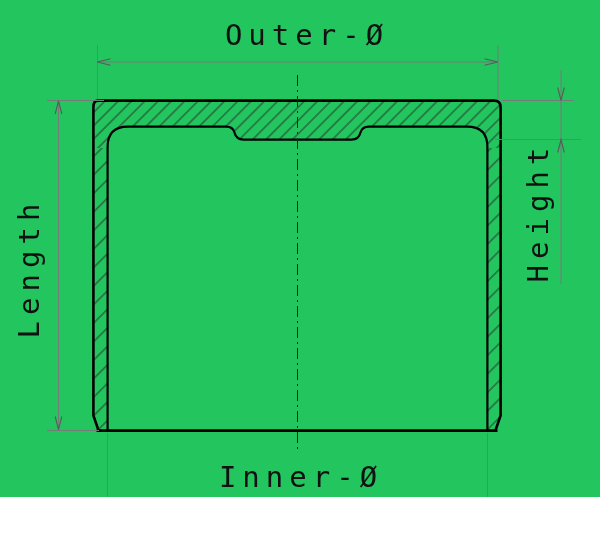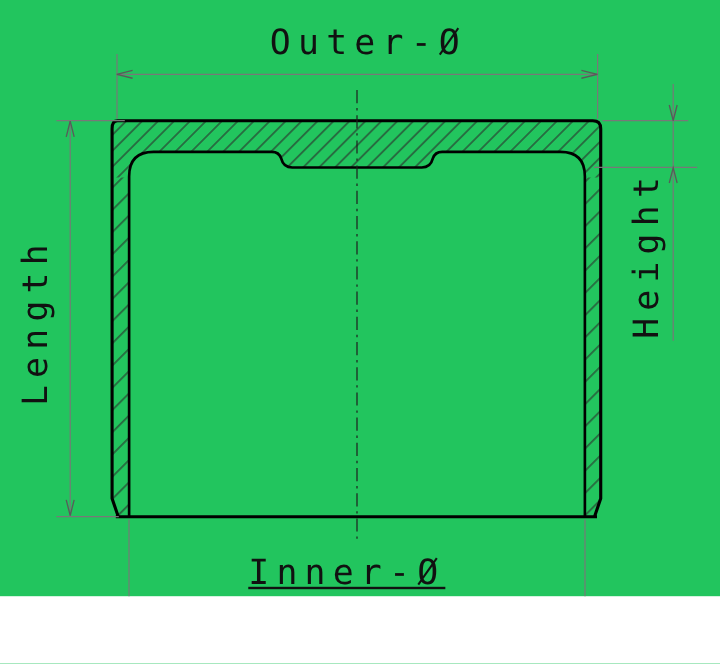--- a/index.html
+++ b/index.html
@@ -30,24 +30,23 @@
     white-space: nowrap;
     line-height: 34px;
     user-select: none;
   }
   #outer-label {
     left: 307px;
     top: 18px;
     transform: translateX(-50%);
   }
   #inner-label {
-    left: 289px;
+    left: 301px;
     top: 460px;
     transform: translateX(-50%);
-    text-decoration: underline;
   }
   #length-label {
     left: 29px;
     top: 268px;
     transform: translate(-50%, -50%) rotate(-90deg);
   }
   #height-label {
     left: 538px;
     top: 212px;
     transform: translate(-50%, -50%) rotate(-90deg);

